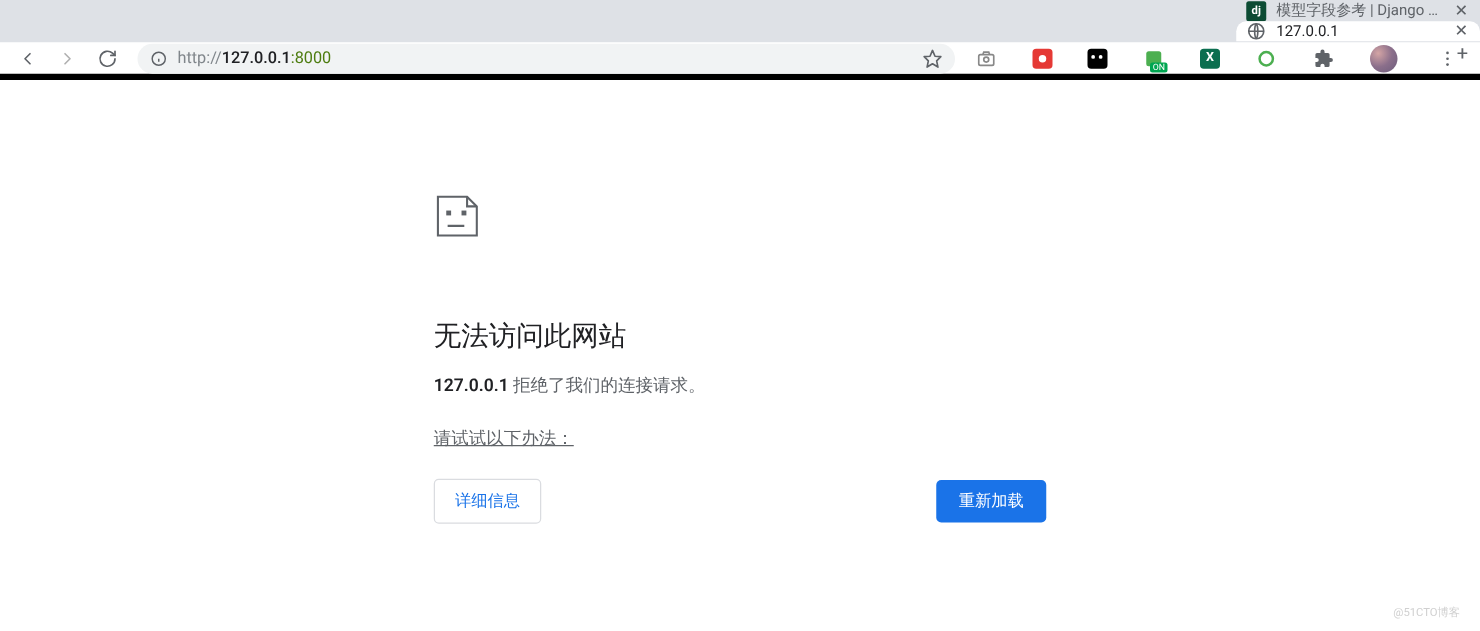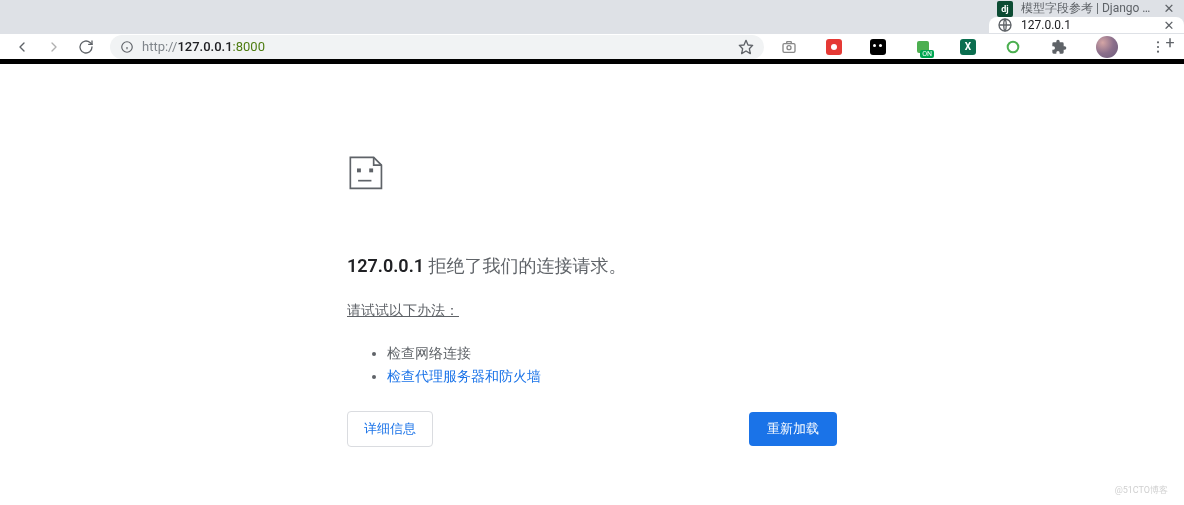--- a/index.html
+++ b/index.html
@@ -191,21 +191,21 @@
       margin-bottom: 28px;
       position: relative;
     }
     .error-title {
       font-size: 22px;
       color: #202124;
       margin-bottom: 16px;
       font-weight: 400;
     }
     .error-msg {
-      font-size: 18px;
+      font-size: 14px;
       color: #5f6368;
       margin-bottom: 24px;
     }
     .error-msg strong { color: #202124; font-weight: 600; }
     .try-label {
       font-size: 14px;
       color: #5f6368;
       margin-bottom: 23px;
       text-decoration: underline;
     }
@@ -355,28 +355,25 @@
       <svg viewBox="0 0 72 72" width="40" height="40">
         <g fill="none" stroke="#5f6368" stroke-width="3" stroke-linejoin="miter">
           <path d="M6 6 H48 L62 20 V62 H6 Z" fill="none"></path>
           <path d="M48 6 V20 H62" fill="none"></path>
           <rect x="18" y="26" width="7" height="7" fill="#5f6368" stroke="none"></rect>
           <rect x="40" y="26" width="7" height="7" fill="#5f6368" stroke="none"></rect>
           <path d="M20 48 h24" stroke-width="3"></path>
         </g>
       </svg>
     </div>
+    <h1 class="error-title">无法访问此网站</h1>
     <p class="error-msg">
       <strong>127.0.0.1</strong><span> 拒绝了我们的连接请求。</span>
     </p>
     <p class="try-label">请试试以下办法：</p>
-    <ul class="suggestions">
-      <li>检查网络连接</li>
-      <li><a href="#">检查代理服务器和防火墙</a></li>
-    </ul>
     <div class="button-row">
       <button class="btn-details">详细信息</button>
       <button class="btn-reload">重新加载</button>
     </div>
   </div>
 </div>
 
 <div class="watermark">@51CTO博客</div>
 
 </body></html>

